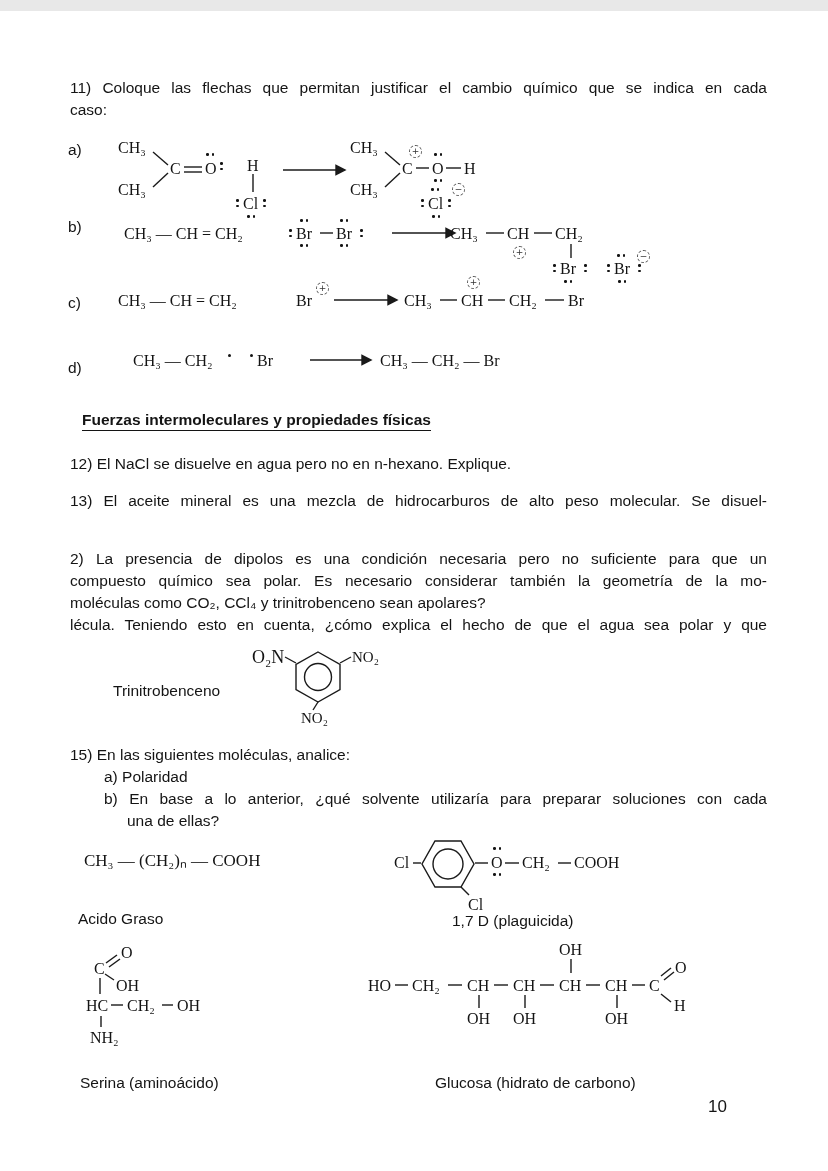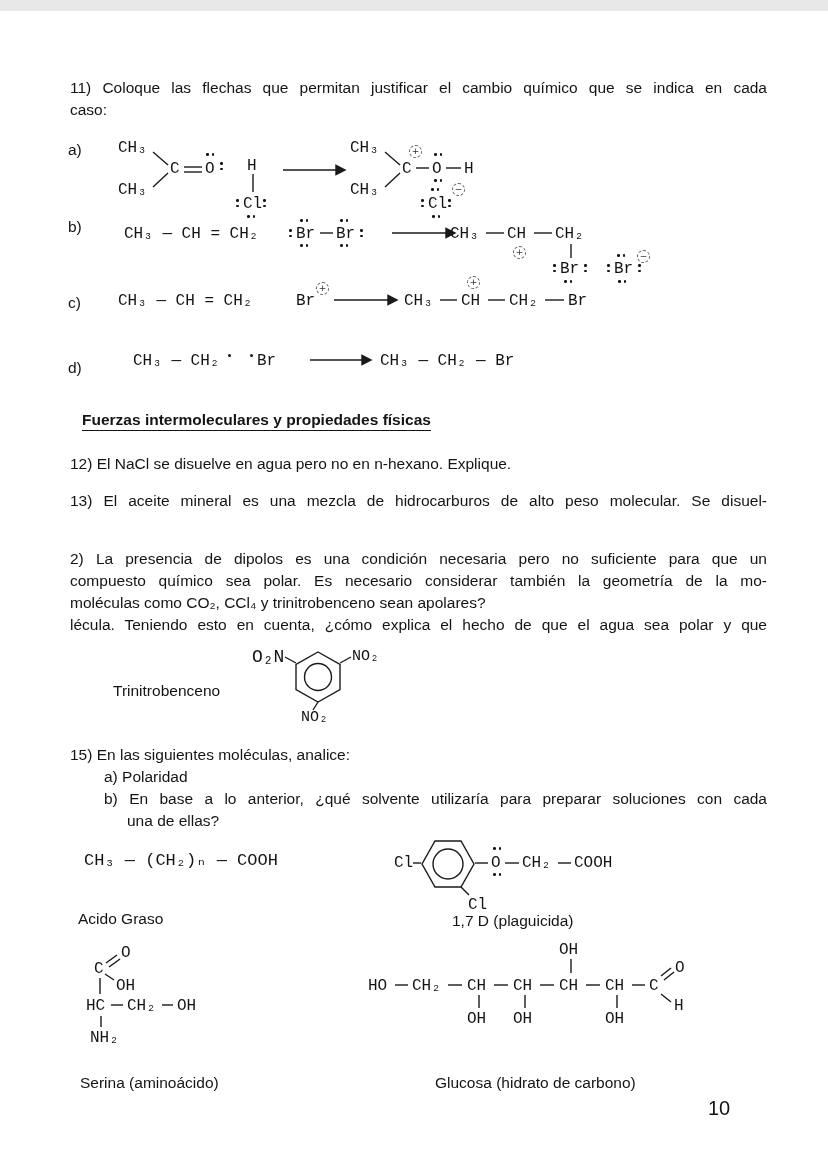--- a/index.html
+++ b/index.html
@@ -11,37 +11,37 @@
   .para { position:absolute; width:697px; }
   .line { font-size:15.5px; line-height:22px; color:#141414; }
   .fill { text-align:justify; text-align-last:justify; }
   .indent2 { padding-left:23px; }
   .heading {
     position:absolute; font-size:15.5px; font-weight:bold;
     border-bottom:1.5px solid #141414; padding-bottom:1px; white-space:nowrap;
   }
   .rlabel { position:absolute; font-size:15.5px; }
   .atom {
-    position:absolute; font-family:Liberation Mono, monospace;
+    position:absolute; font-family:Liberation Serif, serif;
     font-size:16px; line-height:18px; white-space:pre;
   }
   .big { font-size:17px; }
   .lbl { position:absolute; font-size:15.5px; white-space:nowrap; }
   .lph, .lpv { position:absolute; display:flex; gap:3px; }
   .lpv { flex-direction:column; }
   .lph i, .lpv i { display:block; width:2.6px; height:2.6px; background:#141414; border-radius:50%; }
   .chg {
     position:absolute; width:11px; height:11px; border:1px dashed #555;
     border-radius:50%; font-size:9px; line-height:10.5px; text-align:center;
     color:#333; font-family:"DejaVu Sans",sans-serif;
   }
   .rdot { position:absolute; width:3.2px; height:3.2px; background:#141414; border-radius:50%; }
   #bonds { position:absolute; left:0; top:0; }
   #bonds line, #bonds polygon, #bonds circle { stroke:#1a1a1a; }
-  .pagenum { position:absolute; font-size:20px; }
+  .pagenum { position:absolute; font-size:17px; }
 </style>
 </head>
 <body>
 
 <div id="page">
 
   <svg id="bonds" width="828" height="1171">
     <g fill="none" stroke-width="1.4">
 
       <line x1="153" y1="141" x2="168" y2="154"></line>

